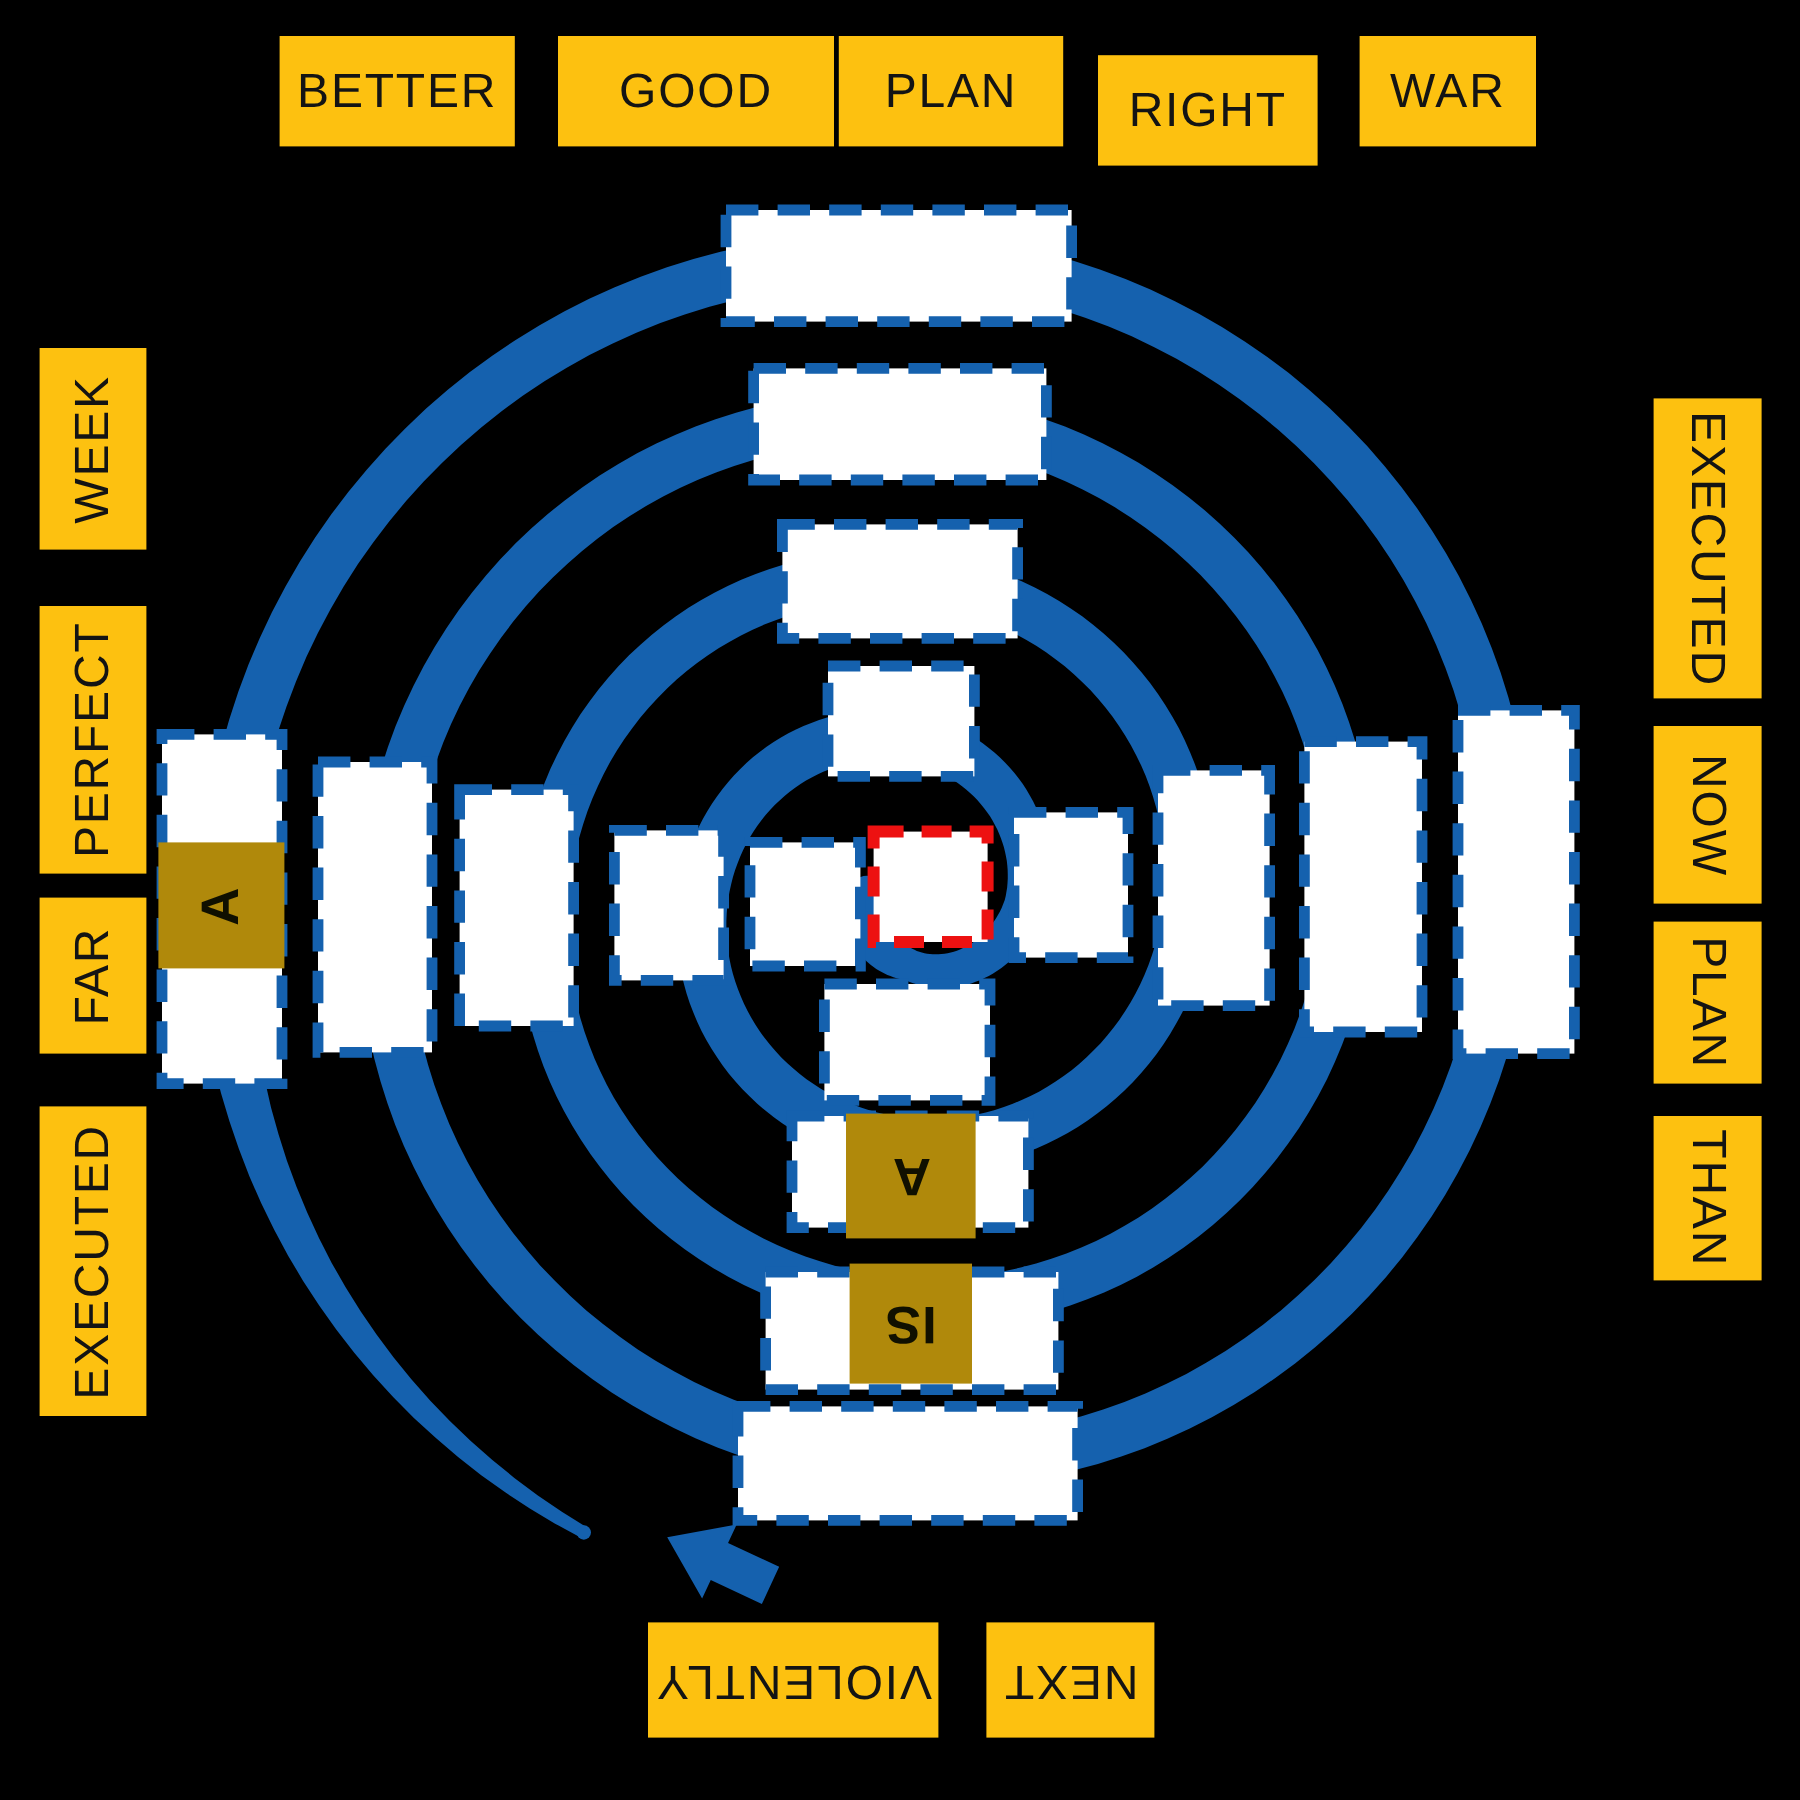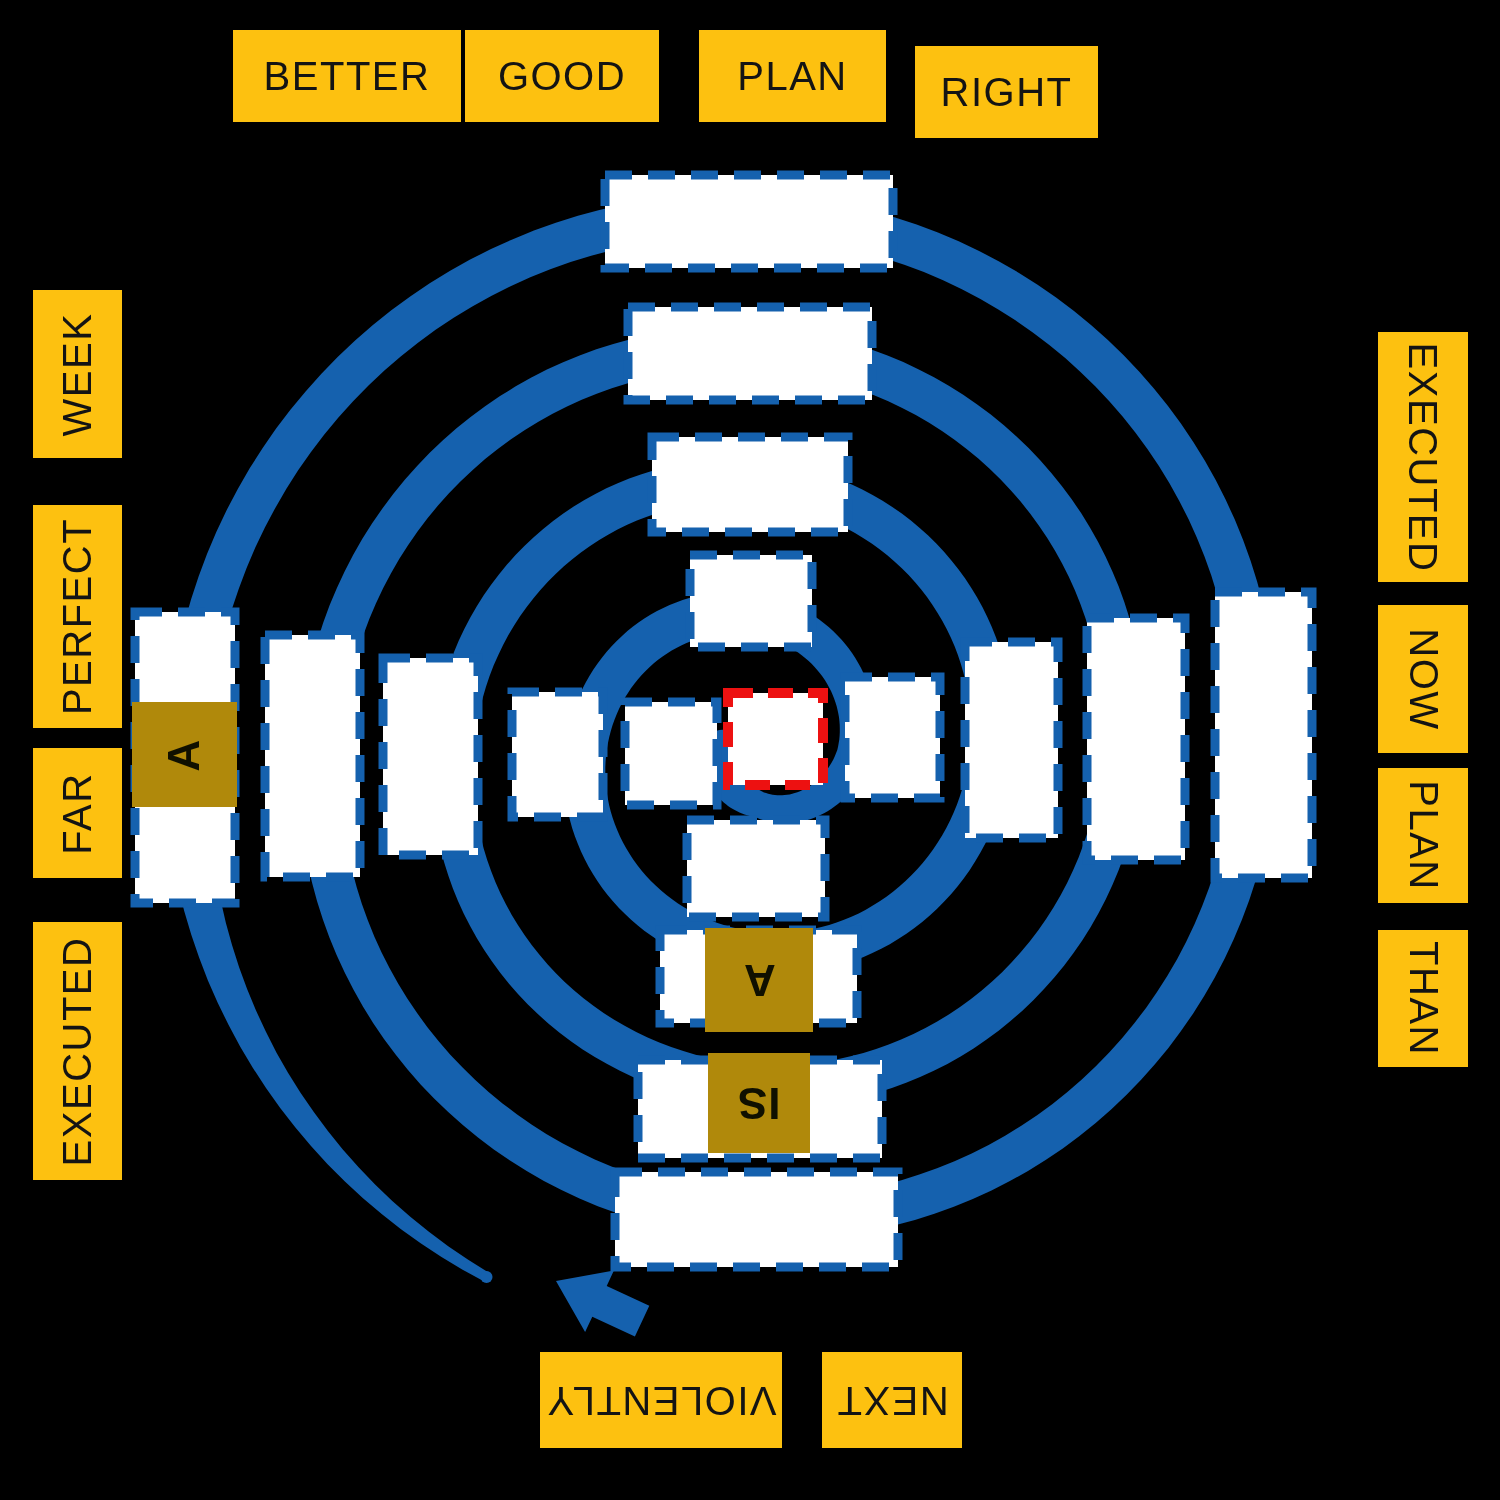--- a/index.html
+++ b/index.html
@@ -41,31 +41,34 @@
       <rect x="965" y="642" width="93" height="196" fill="#FFFFFF" stroke="#1561AE" stroke-width="9" stroke-dasharray="27 16"></rect>
       <rect x="1087" y="618" width="98" height="242" fill="#FFFFFF" stroke="#1561AE" stroke-width="9" stroke-dasharray="27 16"></rect>
       <rect x="1215" y="592" width="97" height="286" fill="#FFFFFF" stroke="#1561AE" stroke-width="9" stroke-dasharray="27 16"></rect>
       <rect x="687" y="820" width="138" height="97" fill="#FFFFFF" stroke="#1561AE" stroke-width="9" stroke-dasharray="27 16"></rect>
       <rect x="660" y="930" width="197" height="93" fill="#FFFFFF" stroke="#1561AE" stroke-width="9" stroke-dasharray="27 16"></rect>
       <rect x="638" y="1060" width="244" height="98" fill="#FFFFFF" stroke="#1561AE" stroke-width="9" stroke-dasharray="27 16"></rect>
       <rect x="615" y="1172" width="283" height="95" fill="#FFFFFF" stroke="#1561AE" stroke-width="9" stroke-dasharray="27 16"></rect>
       <rect x="728" y="693" width="95" height="92" fill="#FFFFFF" stroke="#ED1111" stroke-width="10" stroke-dasharray="25 15"></rect>
     </svg>
 
-  <div class="word-tile" style="left:233px;top:30px;width:228px;height:92px;">
+  <div class="word-tile" style="left:233px;top:30px;width:196px;height:92px;">
       <span>BETTER</span>
     </div>
-  <div class="word-tile" style="left:465px;top:30px;width:194px;height:92px;">
+  <div class="word-tile" style="left:465px;top:30px;width:230px;height:92px;">
       <span>GOOD</span>
     </div>
   <div class="word-tile" style="left:699px;top:30px;width:187px;height:92px;">
       <span>PLAN</span>
     </div>
   <div class="word-tile" style="left:915px;top:30px;width:183px;height:92px;margin-top:16px;">
       <span>RIGHT</span>
+    </div>
+  <div class="word-tile" style="left:1133px;top:30px;width:147px;height:92px;">
+      <span>WAR</span>
     </div>
 
   <div class="word-tile rot-ccw" style="left:33px;top:290px;width:89px;height:168px;">
       <span>WEEK</span>
     </div>
   <div class="word-tile rot-ccw" style="left:33px;top:505px;width:89px;height:223px;">
       <span>PERFECT</span>
     </div>
   <div class="word-tile rot-ccw" style="left:33px;top:748px;width:89px;height:130px;">
       <span>FAR</span>

